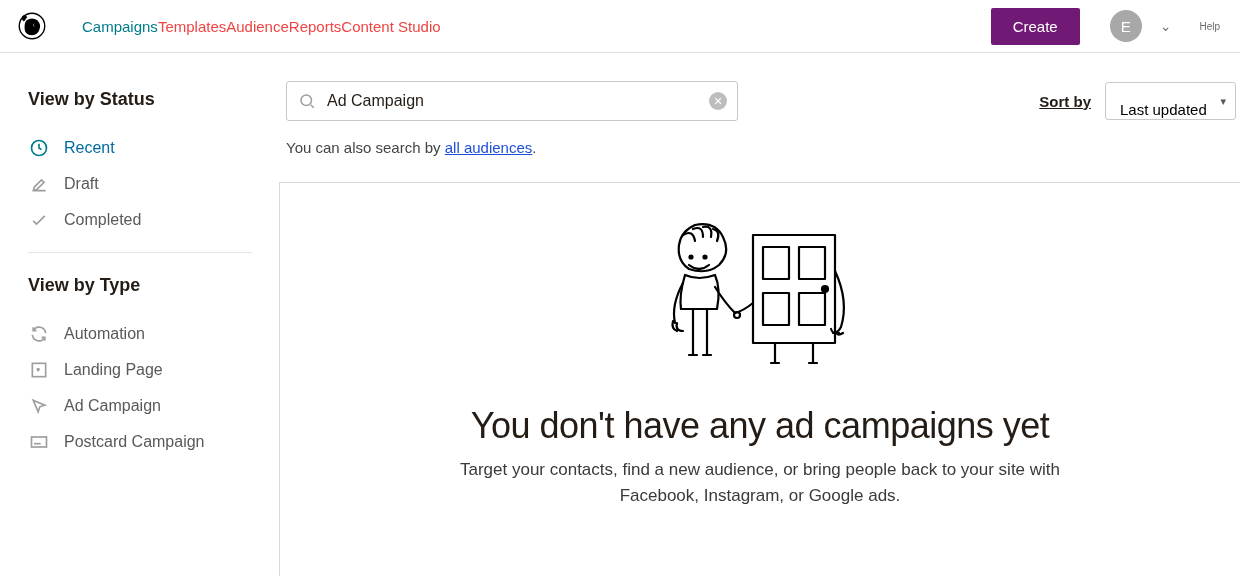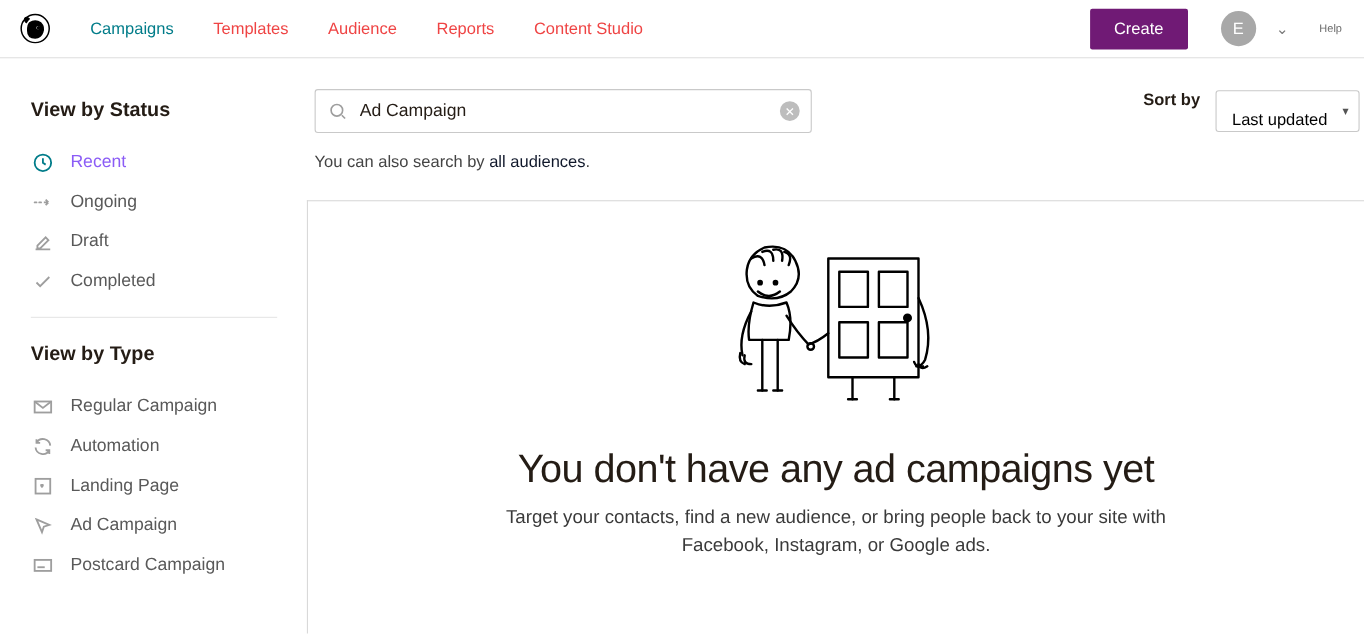--- a/index.html
+++ b/index.html
@@ -19,21 +19,20 @@
     display: flex;
     align-items: center;
     padding: 0 20px 0 12px;
   }
   .logo {
     width: 40px; height: 40px;
     display: flex; align-items: center; justify-content: center;
   }
   .nav-links {
     display: flex;
-    gap: 36px;
     margin-left: 30px;
     flex: 1;
   }
   .nav-link {
     font-size: 15px;
     color: #ef4444;
     cursor: pointer;
   }
   .nav-link.active { color: #007c89; font-weight: 500; }
   .create-btn {
@@ -84,21 +83,21 @@
   }
   .side-item {
     display: flex;
     align-items: center;
     gap: 14px;
     height: 36px;
     font-size: 16px;
     color: #595959;
     cursor: pointer;
   }
-  .side-item.active { color: #8b5cf6; font-weight: 500; }
+  .side-item.active { color: #0369a1; font-weight: 500; }
   .side-item .ic { width: 22px; height: 22px; display:flex; align-items:center; justify-content:center; color:#9e9e9e; }
   .side-item.active .ic { color:#007c89; }
   .side-divider {
     border: none;
     border-top: 1px solid #e6e6e6;
     margin: 8px 28px 22px 0;
   }
 
   
   .main {
@@ -132,22 +131,24 @@
   .search-box .ic { color: #9e9e9e; width:20px; height:20px; display:flex;align-items:center;justify-content:center;}
   .clear-ic {
     width: 18px; height:18px; border-radius:50%;
     background:#bdbdbd; color:#fff;
     display:flex;align-items:center;justify-content:center;
     font-size:11px; cursor:pointer;
   }
   .sort-group {
     margin-left: auto;
     display: flex;
+    align-items: center;
     gap: 14px;
     padding-right: 4px;
+    text-decoration: underline;
   }
   .sort-label { font-size: 15px; font-weight: 600; }
   .sort-select {
     height: 38px;
     border: 1px solid #c9c9c9;
     border-radius: 3px;
     padding: 16px 28px 0 14px;
     font-size: 15px;
     background: #fff;
     appearance: none;
@@ -162,21 +163,21 @@
     color: #555;
     pointer-events: none;
     font-size: 11px;
   }
   .hint {
     margin-top: 18px;
     font-size: 15px;
     color: #444;
     margin-left: 6px;
   }
-  .hint a { color: #0f172a; cursor:pointer;margin-top:38px; }
+  .hint a { color: #1d4ed8; text-decoration: underline; cursor:pointer;margin-top:38px; }
 
   .empty-panel {
     margin-top: 26px;
     border: 1px solid #d9d9d9;
     border-right: none;
     border-bottom: none;
     padding: 34px 40px 0;
     text-align: center;
     height: 420px;
     margin-left: -1px;
@@ -239,56 +240,38 @@
           <svg width="20" height="20" viewBox="0 0 24 24" fill="none" stroke="currentColor" stroke-width="2">
               <circle cx="12" cy="12" r="9"></circle>
               <path d="M12 7v5l3 2"></path>
             </svg>
         </span>
         <span>Recent</span>
       </li>
       <li class="side-item">
         <span class="ic">
           <svg width="20" height="20" viewBox="0 0 24 24" fill="none" stroke="currentColor" stroke-width="2">
-              <path d="M3 12h2M8 12h2" stroke-linecap="round"></path>
-              <path d="M13 12h5m0 0-3-3m3 3-3 3"></path>
-            </svg>
-        </span>
-        <span>Ongoing</span>
-      </li>
-      <li class="side-item">
-        <span class="ic">
-          <svg width="20" height="20" viewBox="0 0 24 24" fill="none" stroke="currentColor" stroke-width="2">
               <path d="M4 20h16M6 16l9-9 3 3-9 9H6v-3z"></path>
             </svg>
         </span>
         <span>Draft</span>
       </li>
       <li class="side-item">
         <span class="ic">
           <svg width="20" height="20" viewBox="0 0 24 24" fill="none" stroke="currentColor" stroke-width="2">
               <path d="M5 13l4 4 10-10"></path>
             </svg>
         </span>
         <span>Completed</span>
       </li>
     </ul>
     <hr class="side-divider">
 
     <div class="side-heading">View by Type</div>
     <ul class="side-list">
-      <li class="side-item">
-        <span class="ic">
-          <svg width="20" height="20" viewBox="0 0 24 24" fill="none" stroke="currentColor" stroke-width="2">
-              <rect x="3" y="6" width="18" height="12"></rect>
-              <path d="M3 6l9 7 9-7"></path>
-            </svg>
-        </span>
-        <span>Regular Campaign</span>
-      </li>
       <li class="side-item">
         <span class="ic">
           <svg width="20" height="20" viewBox="0 0 24 24" fill="none" stroke="currentColor" stroke-width="2">
               <path d="M20 11A8 8 0 0 0 5 8m-1 5a8 8 0 0 0 15 3M5 4v4h4M19 20v-4h-4"></path>
             </svg>
         </span>
         <span>Automation</span>
       </li>
       <li class="side-item">
         <span class="ic">

